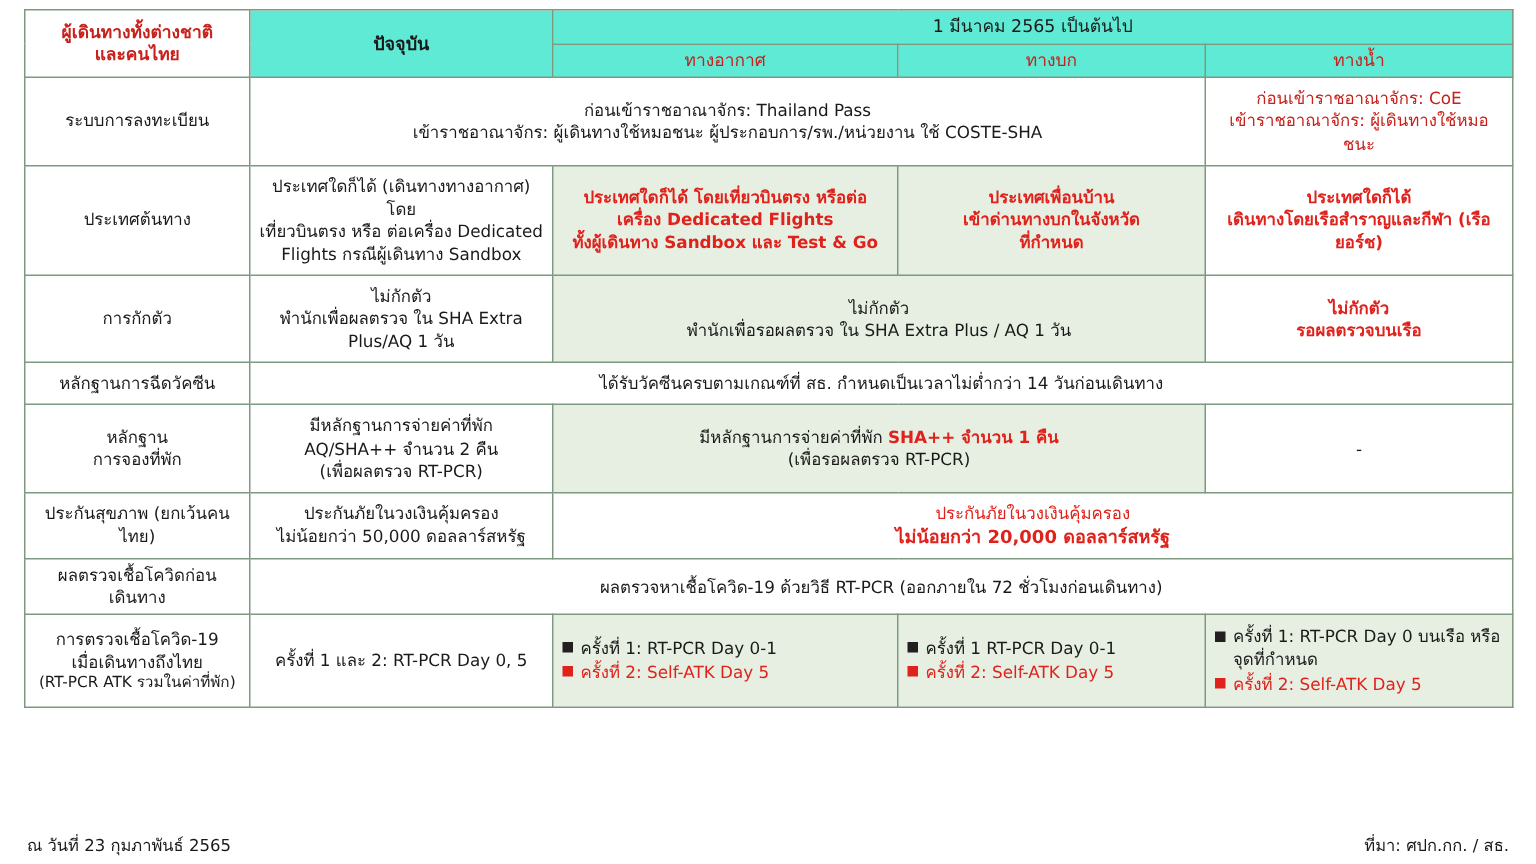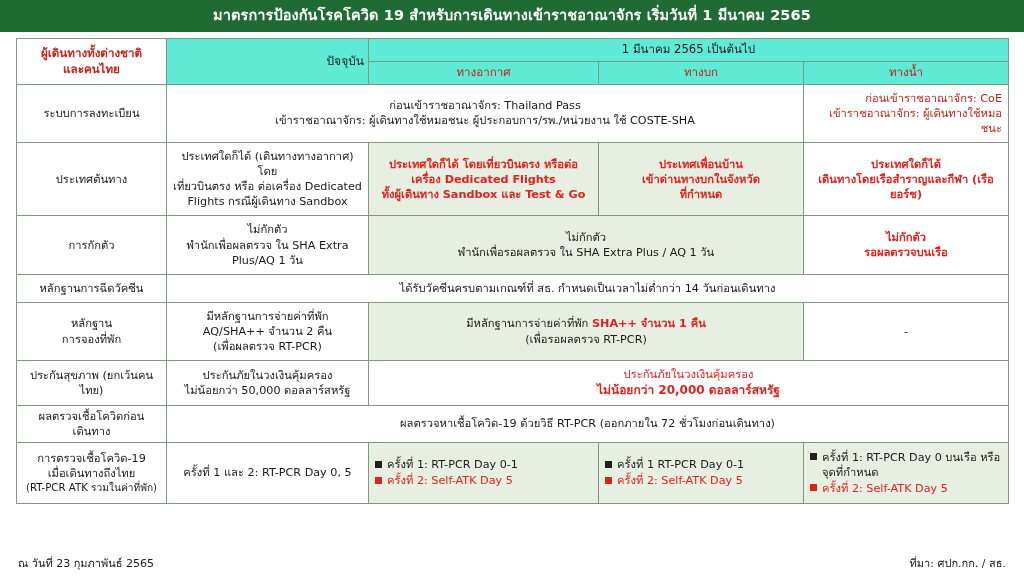--- a/index.html
+++ b/index.html
@@ -43,30 +43,30 @@
     color:#1a1a1a;
     font-weight:normal;
   }
   .rowlabel { width:150px; }
   .c-air  { width:230px; }
   .c-land { width:205px; }
   .c-sea  { width:205px; }
   .c-now  { width:202px; }
 
   .red { color:#e0221c; }
-  .darkred { color:#c8201a;text-align:right; }
+  .darkred { color:#c8201a; }
   .bold { font-weight:bold;text-align:center; }
   .green-bg { background:#e7efe2; }
   .peach-bg { background:#5eead4; }
 
   .hdr-left {
     color:#c8201a; font-weight:bold; font-size:11.6px;
     background:#ffffff;
   }
-  .hdr-now { font-weight:normal; font-size:12px;text-align:right; }
+  .hdr-now { font-weight:bold; font-size:12px; }
   .hdr-span { font-weight:normal; font-size:11.6px; }
   .hdr-mode { color:#c8201a; font-weight:normal; font-size:11.6px; }
 
   .cell-pad { padding:6px 6px; }
   .tall { height:46px; }
 
   .row-lbl-txt { font-size:11.2px; }
 
   .lst { margin:0; padding:0; list-style:none; }
   .lst li {
@@ -88,21 +88,20 @@
     padding:0 18px 2px 18px;
     font-size:11px;
     color:#1a1a1a;
   }
 </style>
 </head>
 <body>
 
 <div id="page">
 
-  <div class="banner">มาตรการป้องกันโรคโควิด 19 สำหรับการเดินทางเข้าราชอาณาจักร เริ่มวันที่ 1 มีนาคม 2565</div>
 
   <div class="tbl-wrap">
     <table>
       <colgroup>
         <col class="rowlabel">
         <col class="c-now">
         <col class="c-air">
         <col class="c-land">
         <col class="c-sea">
       </colgroup>

